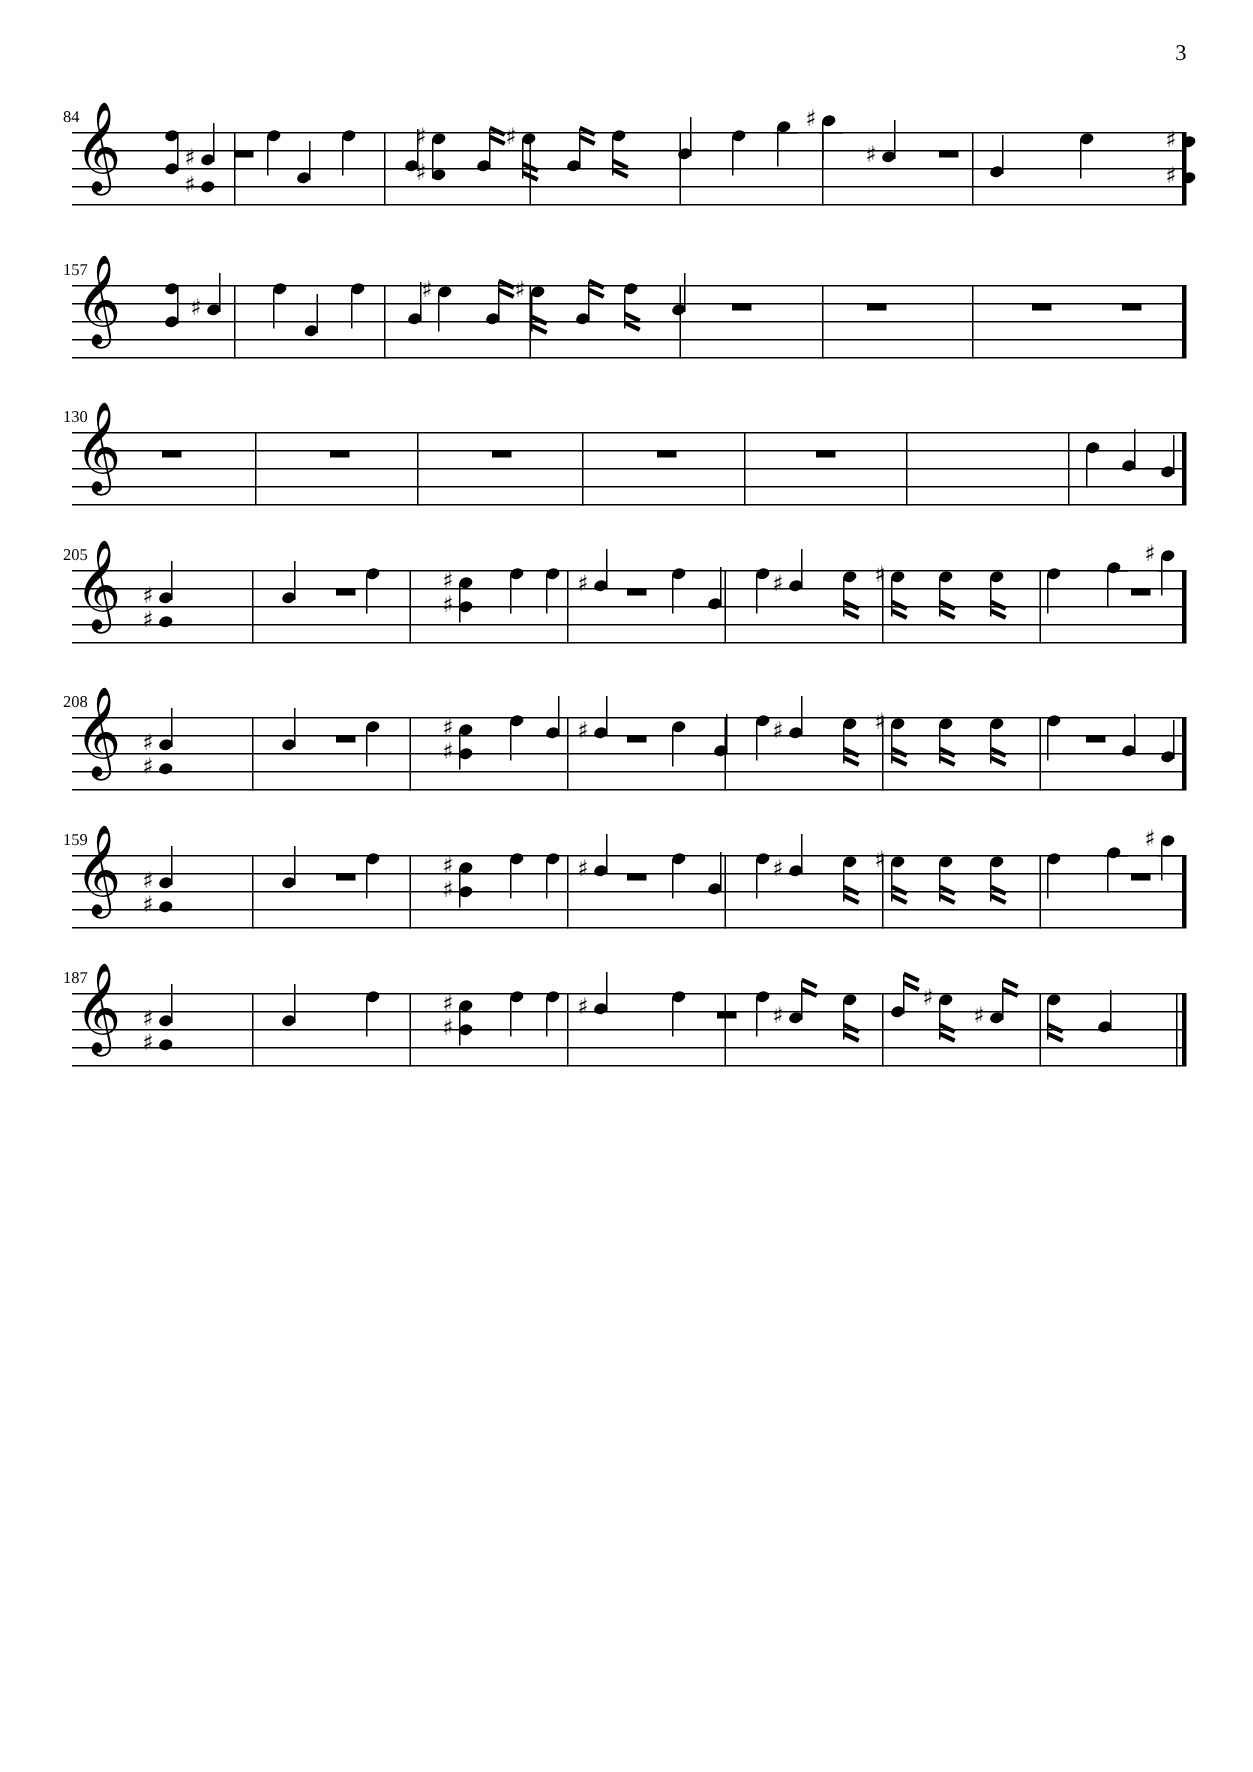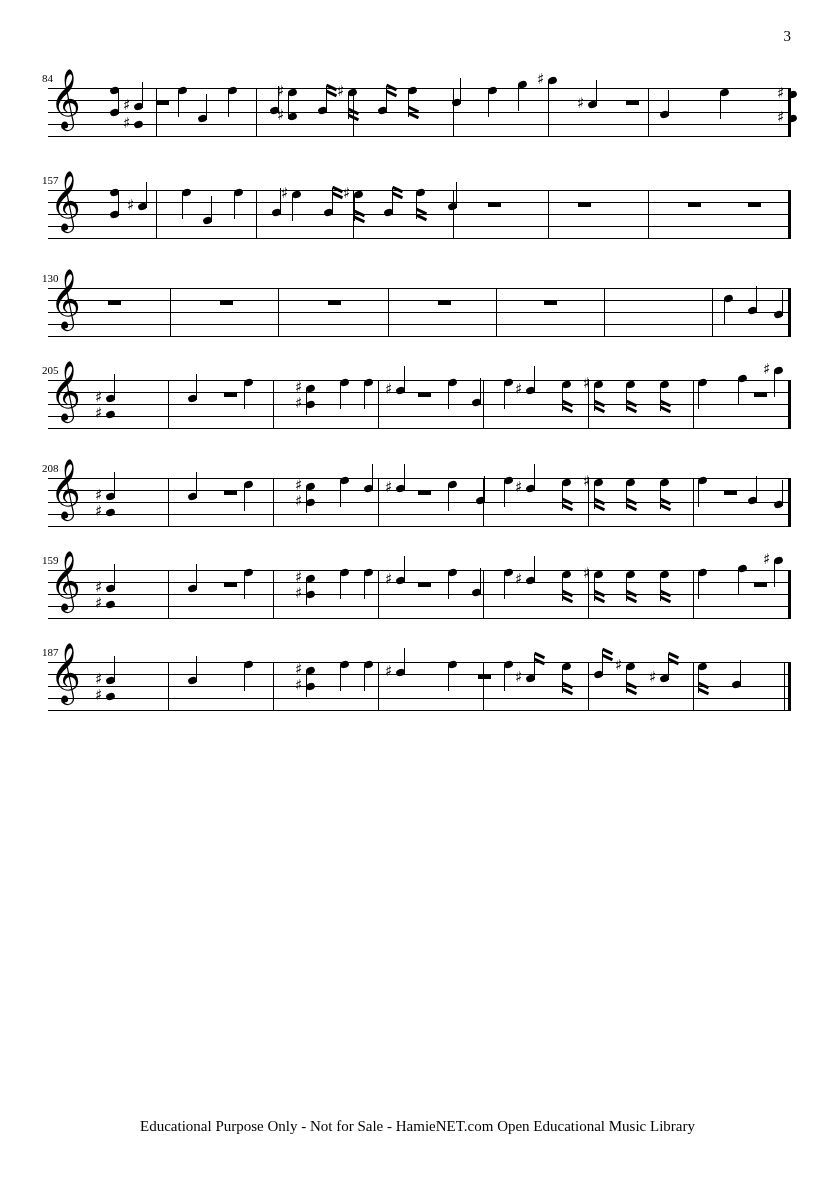--- a/index.html
+++ b/index.html
@@ -531,15 +531,14 @@
         <div class="beam" style="left: 620px; top: -2px; width: 11px; transform: rotate(25deg);"></div>
         <div style="position: absolute; left: 650px; top: 1px; width: 9px; height: 7px; background: rgb(0, 0, 0); border-radius: 50%; transform: rotate(-20deg);"></div>
         <div class="stem" style="left: 650px; top: 5px; height: 26px;"></div>
         <div class="beam" style="left: 650px; top: 28px; width: 11px; transform: rotate(25deg);"></div>
         <div class="beam" style="left: 650px; top: 22px; width: 11px; transform: rotate(25deg);"></div>
         <div style="position: absolute; left: 684px; top: 19px; width: 9px; height: 7px; background: rgb(0, 0, 0); border-radius: 50%; transform: rotate(-20deg);"></div>
         <div class="stem" style="left: 692px; top: -2px; height: 26px;"></div>
       </div>
     </div>
 
-  <div class="footer">Educational Purpose Only - Not for Sale - HamieNET.com Open Educational Music Library</div>
 
 </div>
 
 </body></html>

